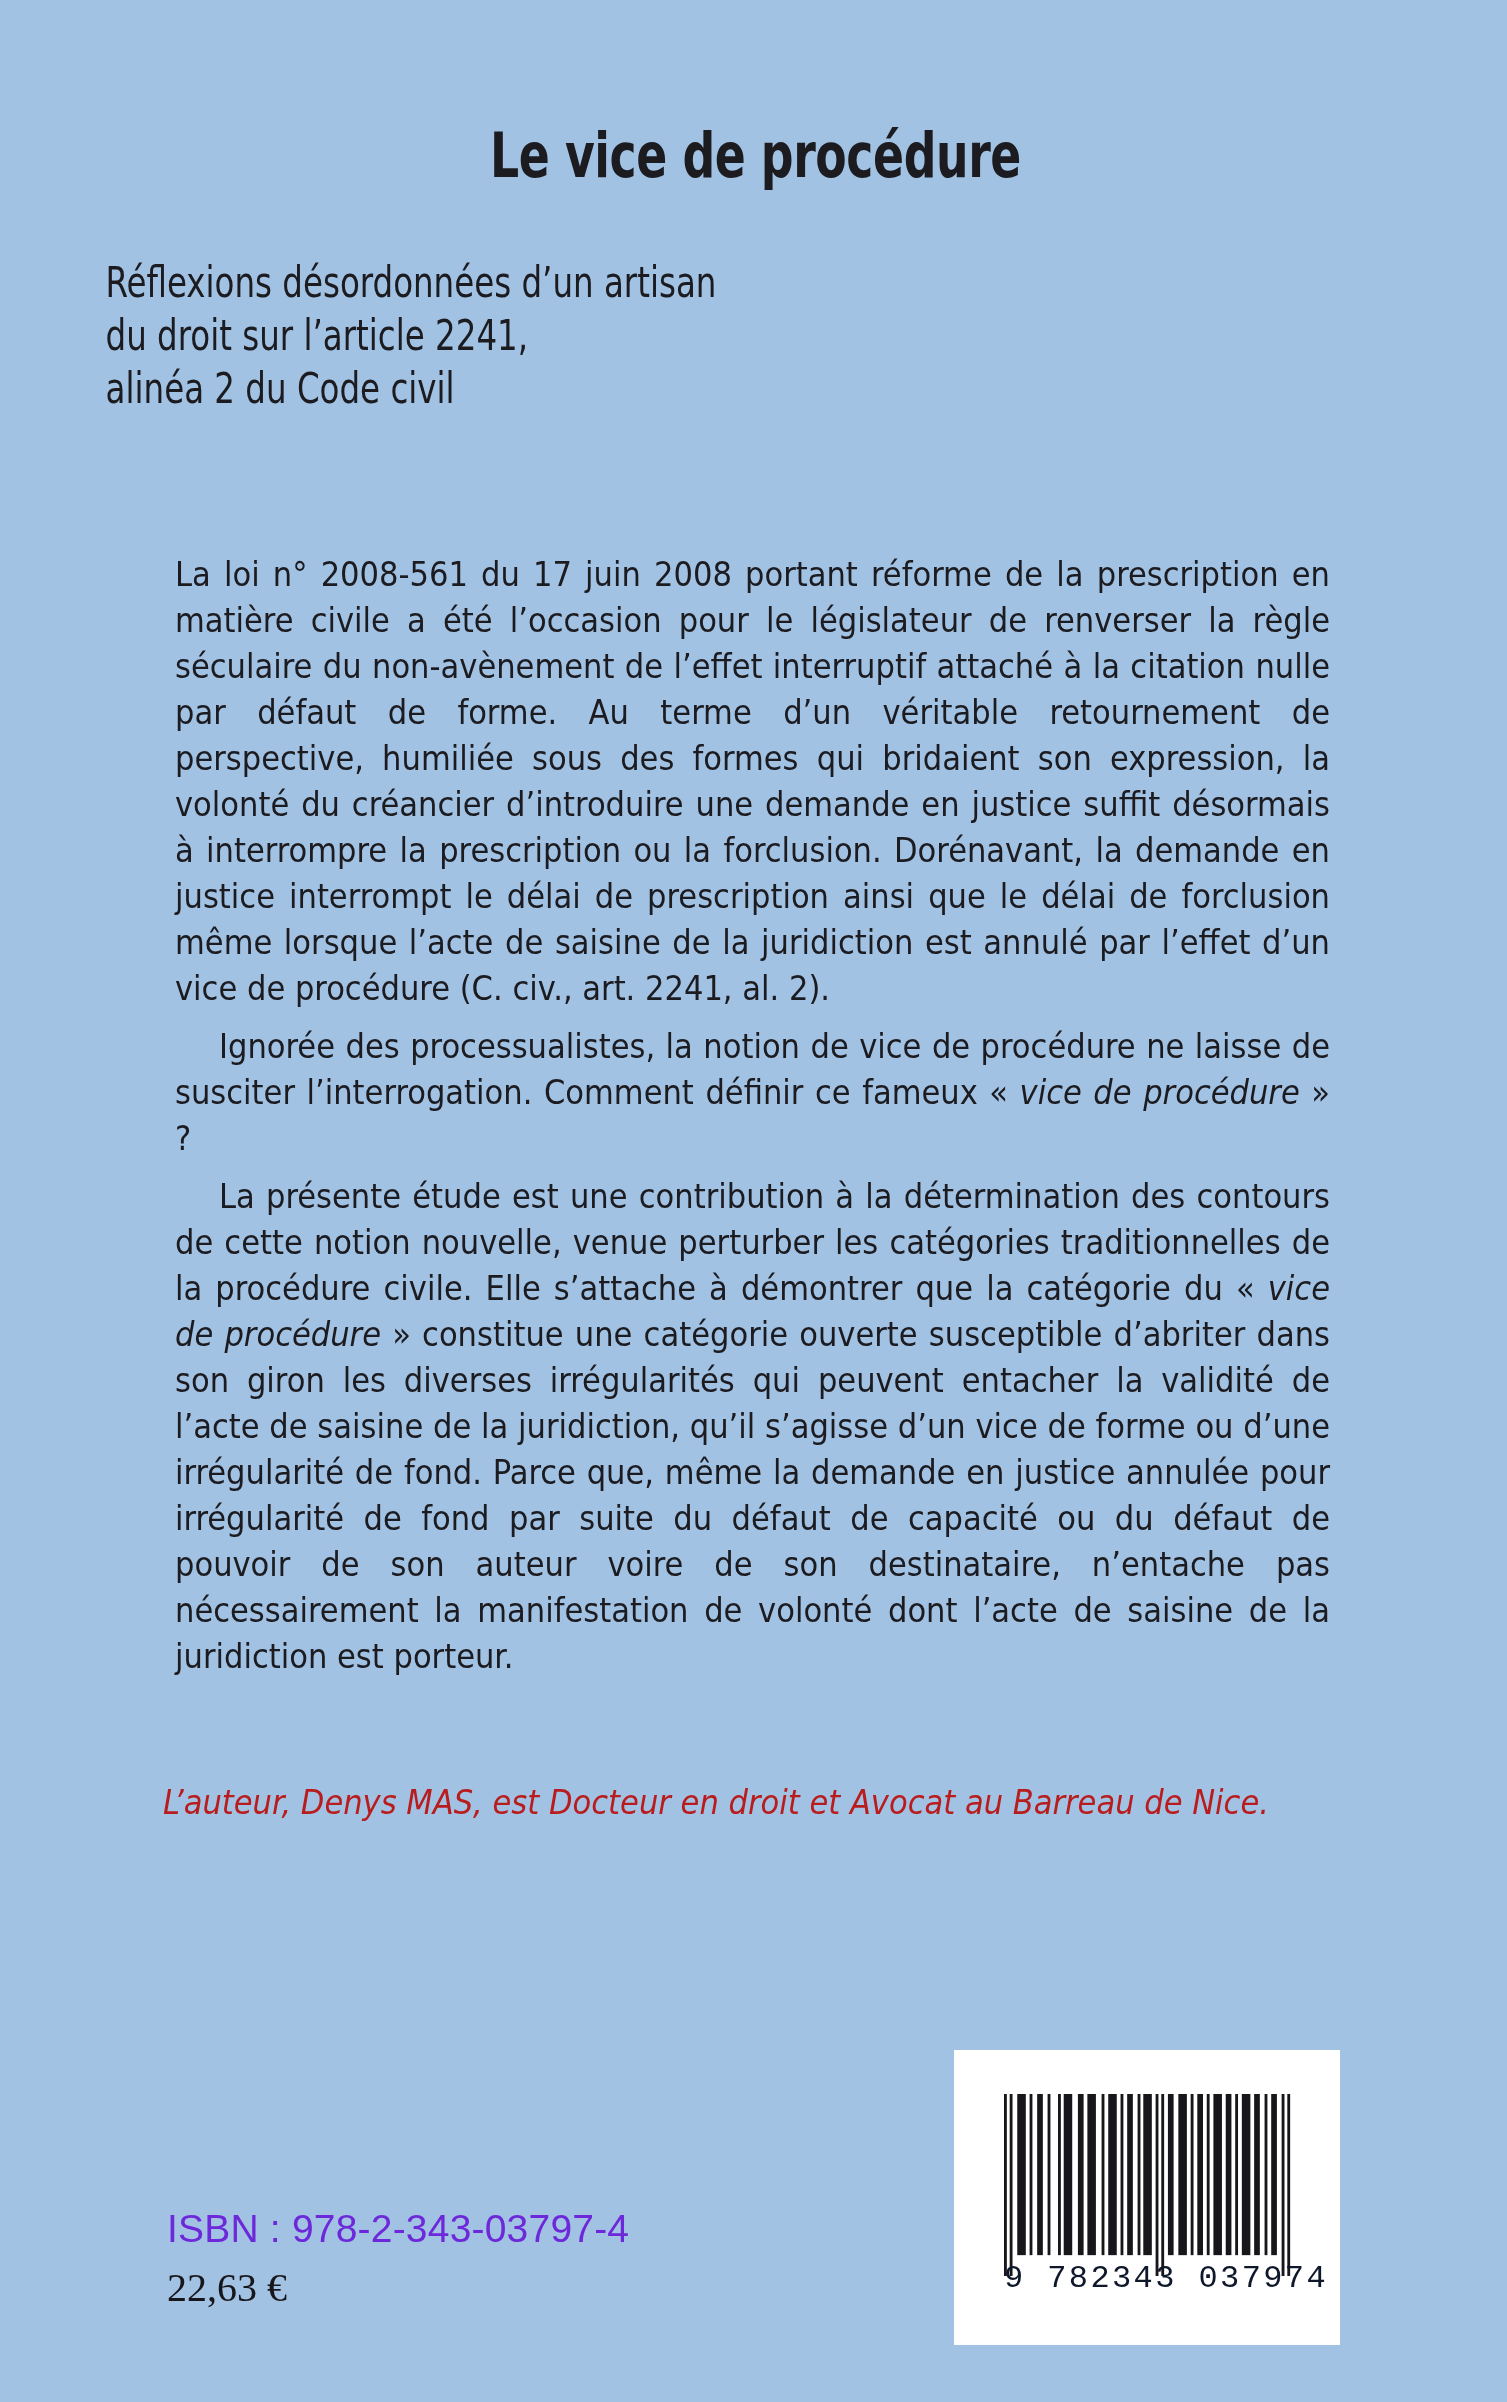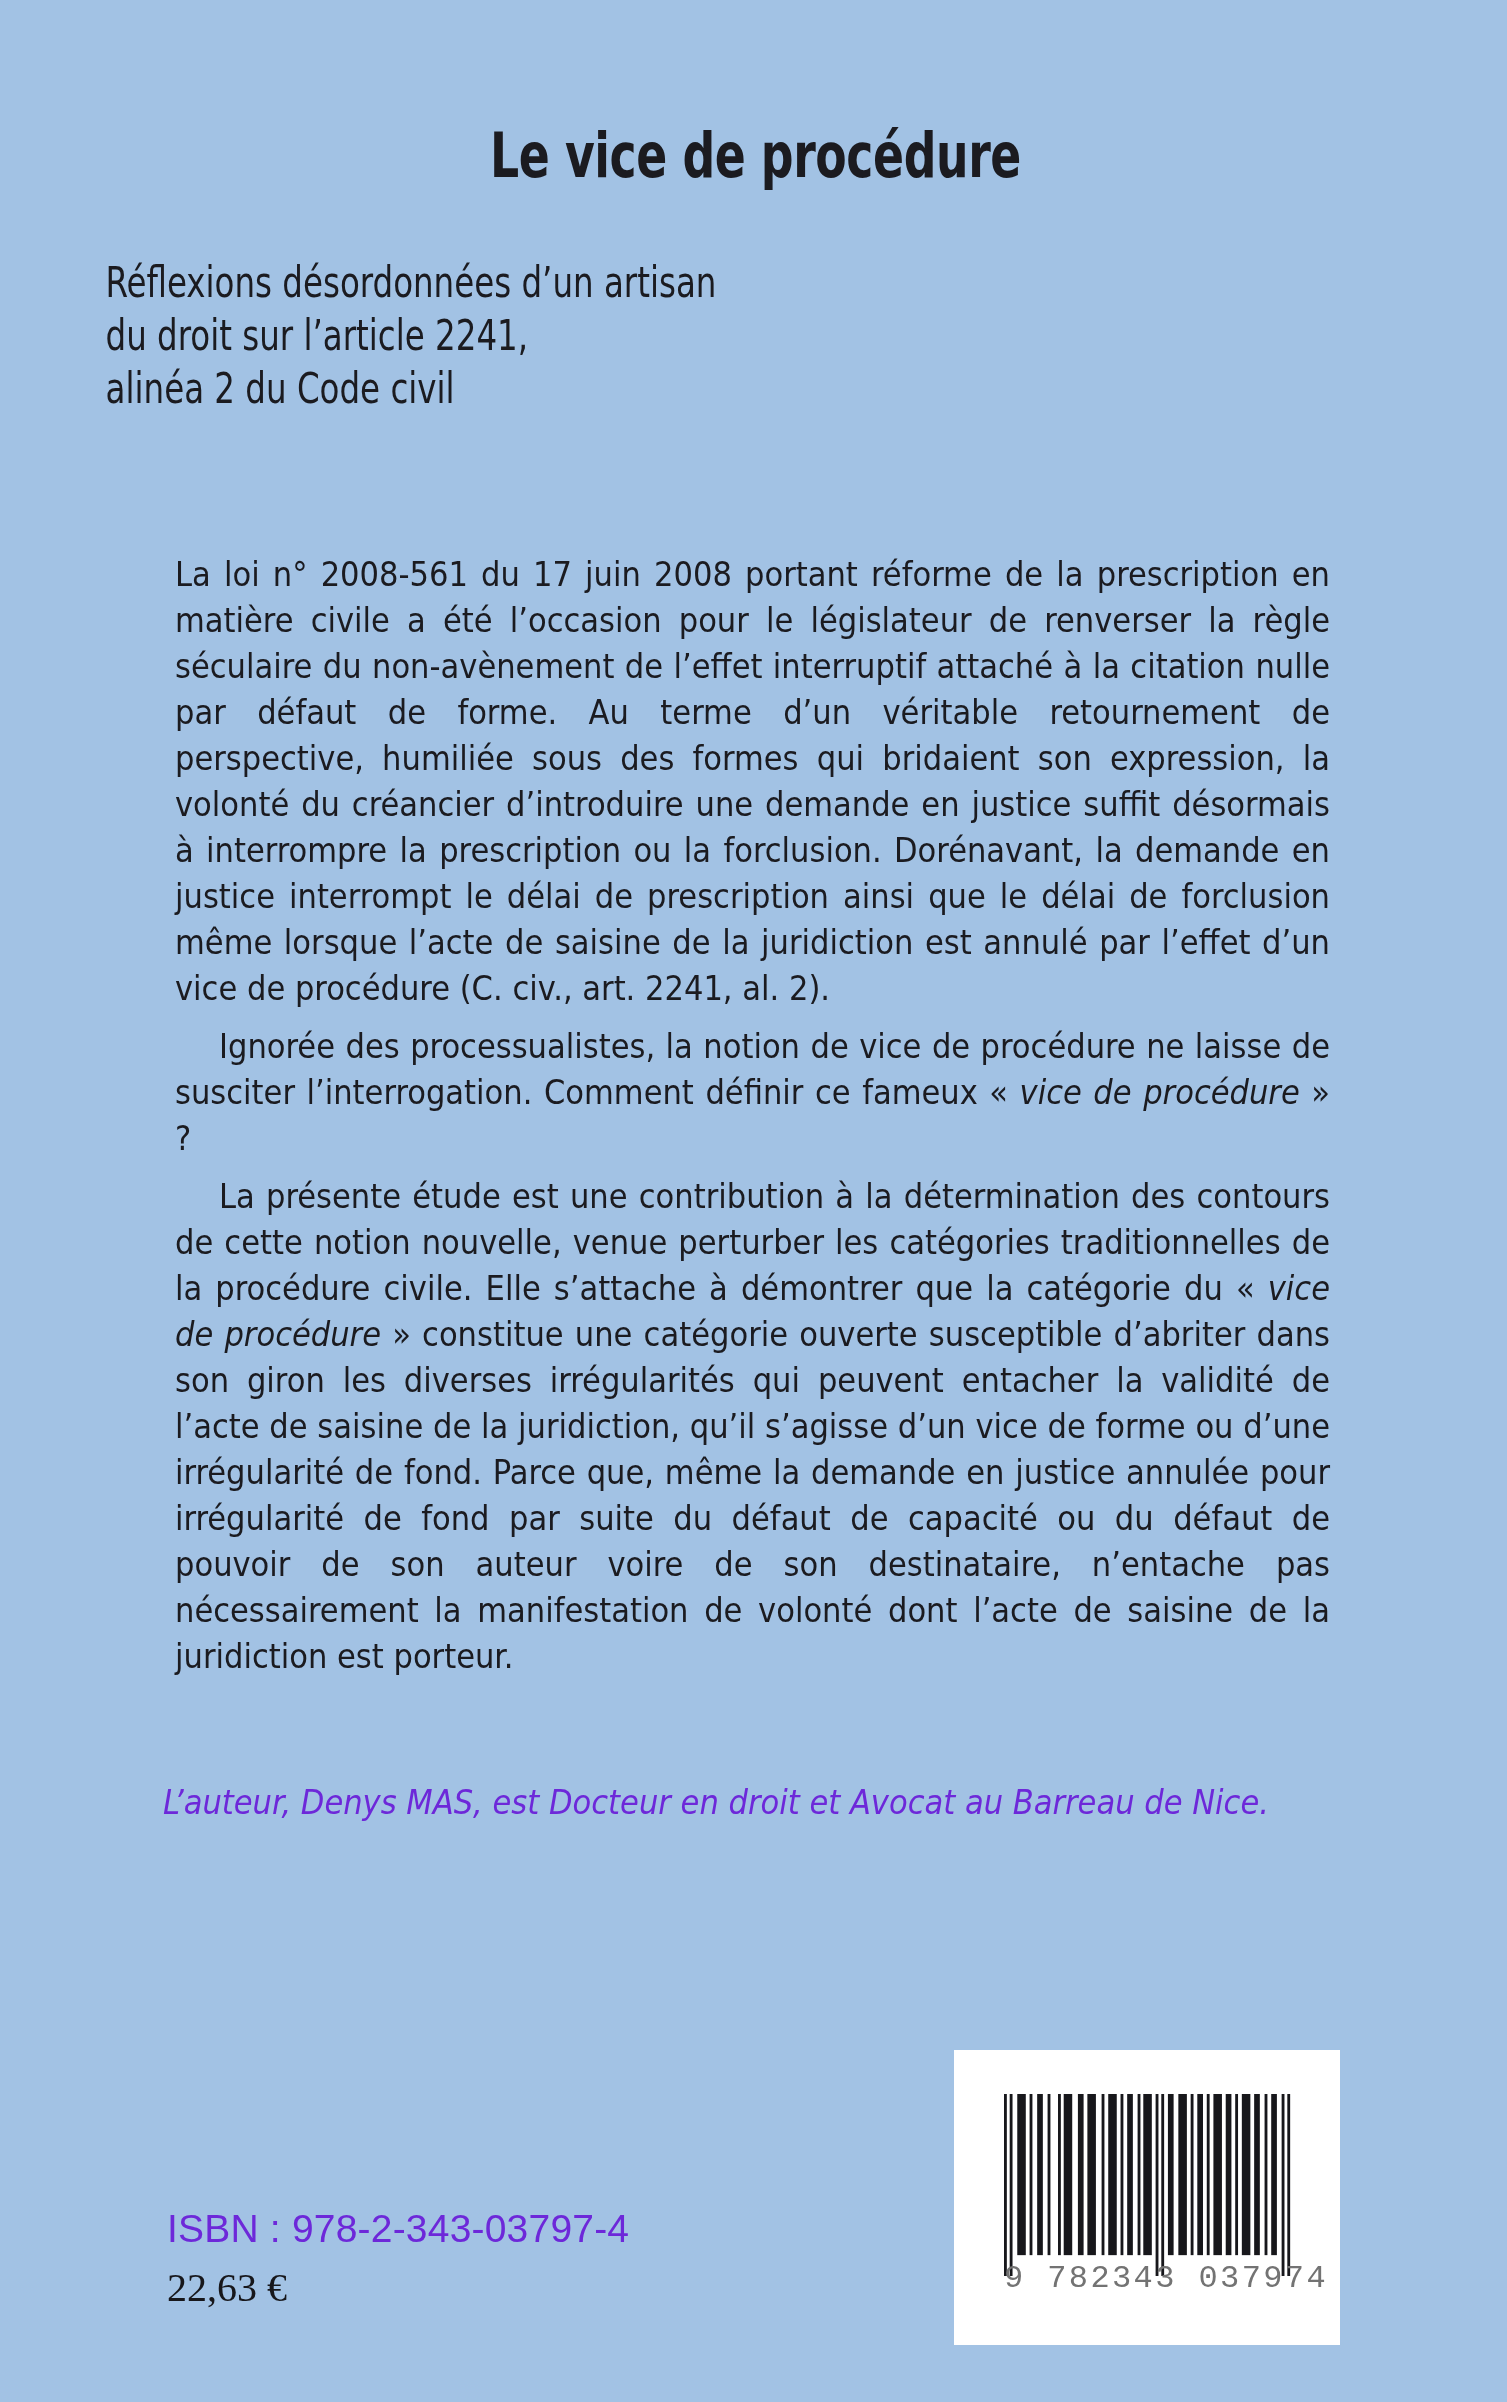--- a/index.html
+++ b/index.html
@@ -80,21 +80,21 @@
   }
   .blurb em {
     font-style: italic;
   }
 
   .author-note {
     position: absolute;
     left: 163px;
     top: 1779px;
     width: 1179px;
-    color: #6d28d9;
+    color: #b91c1c;
     font-family: "Liberation Sans Narrow", "DejaVu Sans Condensed", "Liberation Sans", sans-serif;
     font-style: italic;
     font-size: 34px;
     line-height: 46px;
   }
 
   
   .isbn-line {
     position: absolute;
     left: 167px;
@@ -137,21 +137,21 @@
     height: 100%;
   }
   .barcode-digits {
     position: absolute;
     left: 50px;
     top: 210px;
     width: 293px;
     font-family: "Liberation Mono", "DejaVu Sans Mono", monospace;
     font-size: 32px;
     letter-spacing: 2.4px;
-    color: #737373;
+    color: #0f172a;
     white-space: pre;
   }
 </style>
 </head>
 <body>
 
 <div class="cover">
 
   <div class="title-block">
     <h1 class="book-title">Le vice de procédure</h1>

